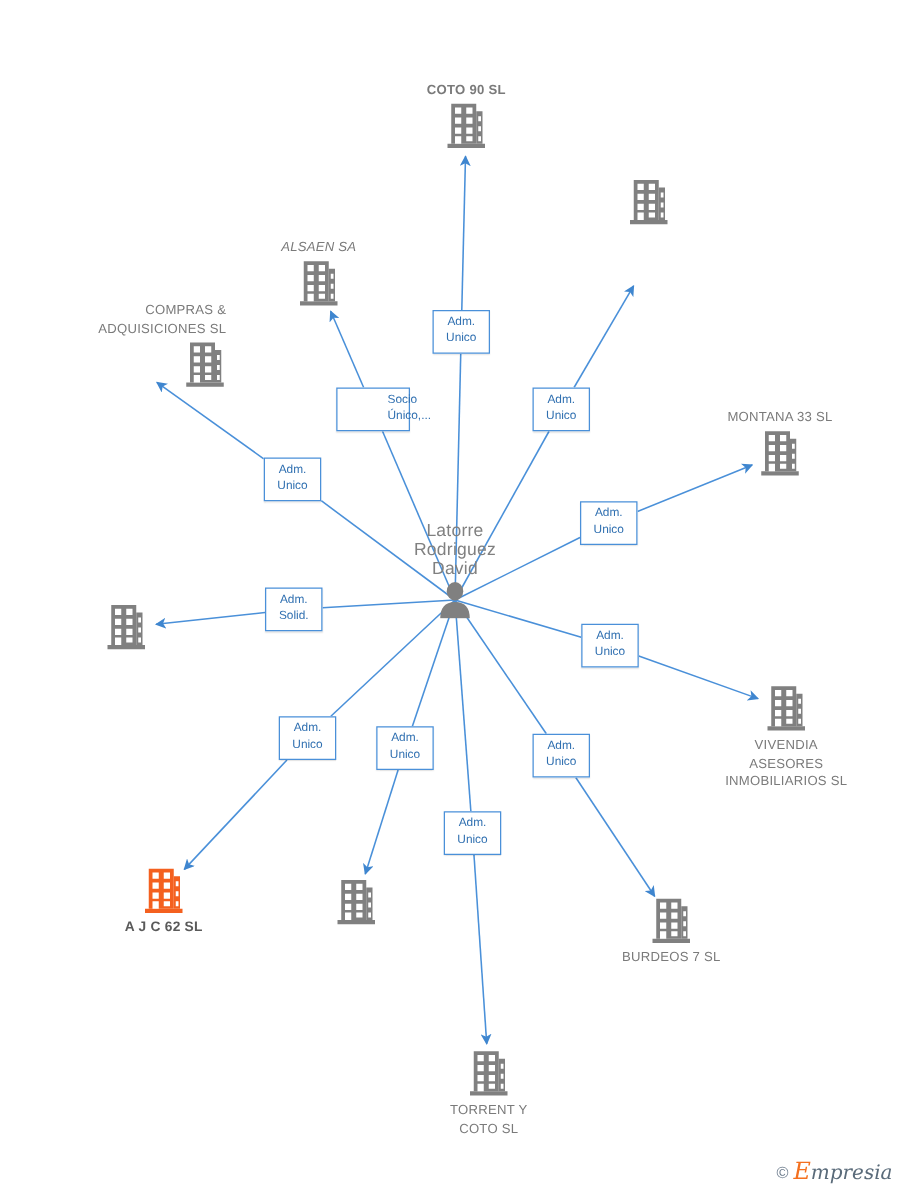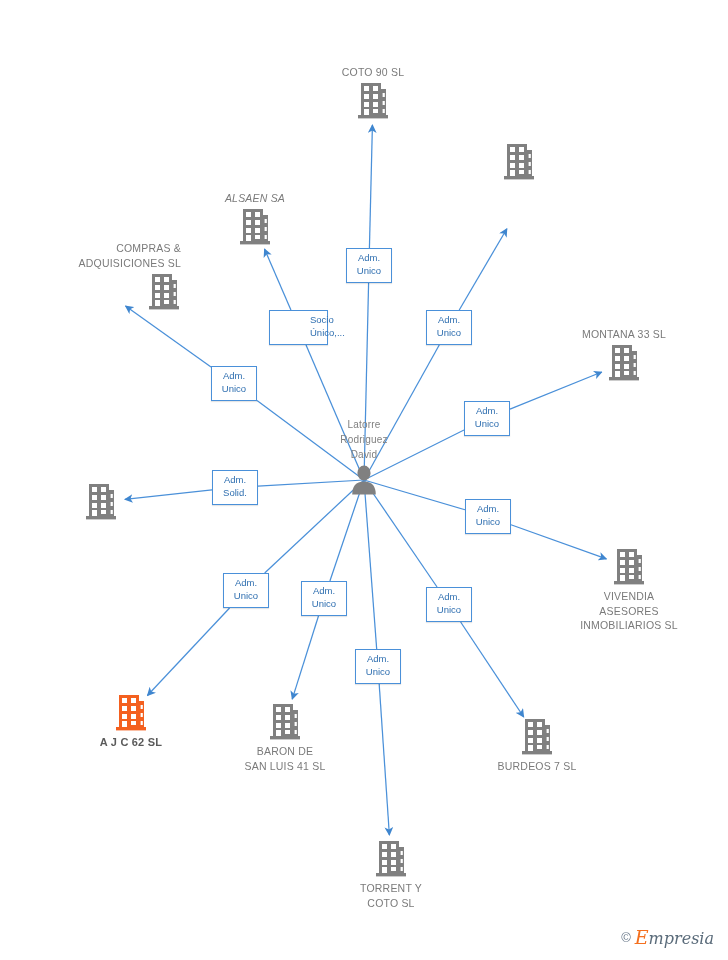--- a/index.html
+++ b/index.html
@@ -44,21 +44,21 @@
     white-space: pre-line;
   }
   .node.company .caption { color: #7a7a7a; }
   .node.highlight .caption {
     color: #5a5a5a;
     font-weight: bold;
     font-size: 11px;
   }
   .node.person .caption {
     color: #808080;
-    font-size: 10px;
+    font-size: 14px;
     line-height: 15px;
   }
   .cap-above { margin-bottom: 3px; }
   .cap-below { margin-top: 3px; }
 
   .edge-label {
     position: absolute;
     box-sizing: border-box;
     background: #ffffff;
     border: 1.3px solid #4a90d9;
@@ -153,21 +153,21 @@
   <div id="nodes-layer">
       <div class="node person" style="left: 364px; top: 417px;">
         <span class="caption cap-above">Latorre
 Rodriguez
 David</span>
         <span class="glyph"><svg width="28" height="30" viewBox="0 0 28 30" xmlns="http://www.w3.org/2000/svg">
             <ellipse cx="14" cy="8" rx="6.6" ry="7.4" fill="#808080"></ellipse>
             <path d="M14 16.5 C5.6 16.5 2.2 21.5 2.2 29.6 L25.8 29.6 C25.8 21.5 22.4 16.5 14 16.5 Z" fill="#808080"></path>
           </svg></span>
       </div>
-      <div class="node company" style="left: 373px; top: 64.5px;">
+      <div class="node company" style="left: 373px; top: 64.5px; font-weight: bold;">
         <span class="caption cap-above">COTO 90 SL</span>
         <span class="glyph"><svg width="34" height="38" viewBox="0 0 34 38" xmlns="http://www.w3.org/2000/svg">
             <rect x="5" y="1" width="20" height="32" fill="#808080"></rect>
             <rect x="25" y="7" width="5" height="26" fill="#808080"></rect>
             <rect x="2" y="33" width="30" height="3.4" fill="#808080"></rect>
             <rect x="8" y="4" width="5" height="5" fill="#fff"></rect>
             <rect x="17" y="4" width="5" height="5" fill="#fff"></rect>
             <rect x="8" y="12" width="5" height="5" fill="#fff"></rect>
             <rect x="17" y="12" width="5" height="5" fill="#fff"></rect>
             <rect x="8" y="20" width="5" height="5" fill="#fff"></rect>
@@ -323,22 +323,20 @@
             <rect x="8" y="12" width="5" height="5" fill="#fff"></rect>
             <rect x="17" y="12" width="5" height="5" fill="#fff"></rect>
             <rect x="8" y="20" width="5" height="5" fill="#fff"></rect>
             <rect x="17" y="20" width="5" height="5" fill="#fff"></rect>
             <rect x="8" y="27" width="5" height="6" fill="#fff"></rect>
             <rect x="17" y="27" width="5" height="4" fill="#fff"></rect>
             <rect x="26.6" y="11" width="2.2" height="4" fill="#fff"></rect>
             <rect x="26.6" y="19" width="2.2" height="4" fill="#fff"></rect>
             <rect x="26.6" y="27" width="2.2" height="4" fill="#fff"></rect>
           </svg></span>
-        <span class="caption cap-below">BARON DE
-SAN LUIS 41  SL</span>
       </div>
       <div class="node company" style="left: 537px; top: 718px;">
         <span class="glyph"><svg width="34" height="38" viewBox="0 0 34 38" xmlns="http://www.w3.org/2000/svg">
             <rect x="5" y="1" width="20" height="32" fill="#808080"></rect>
             <rect x="25" y="7" width="5" height="26" fill="#808080"></rect>
             <rect x="2" y="33" width="30" height="3.4" fill="#808080"></rect>
             <rect x="8" y="4" width="5" height="5" fill="#fff"></rect>
             <rect x="17" y="4" width="5" height="5" fill="#fff"></rect>
             <rect x="8" y="12" width="5" height="5" fill="#fff"></rect>
             <rect x="17" y="12" width="5" height="5" fill="#fff"></rect>

